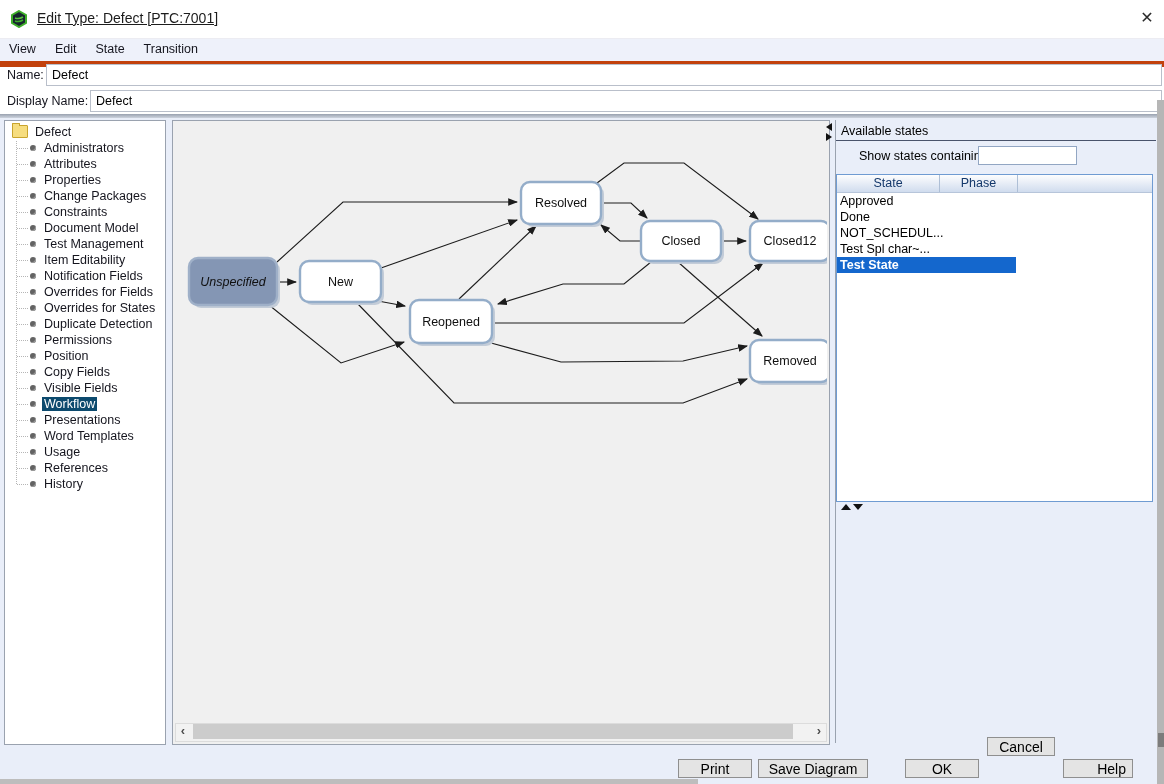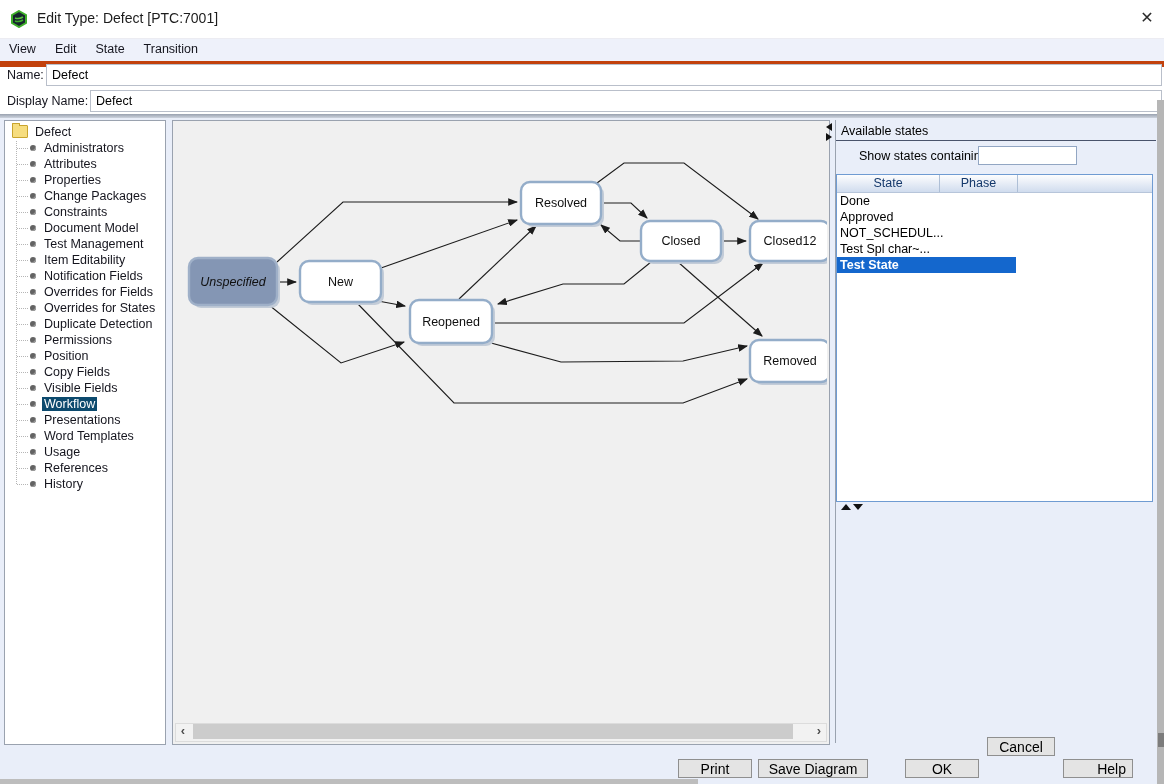--- a/index.html
+++ b/index.html
@@ -4,21 +4,21 @@
 <style>
   html,body { margin:0; padding:0; }
   body {
     width:1164px; height:784px; position:relative; overflow:hidden;
     background:#ffffff; font-family:"Liberation Sans", sans-serif;
     -webkit-font-smoothing:antialiased;
   }
   
   .titlebar { position:absolute; left:0; top:0; width:1164px; height:38px; background:#fff; border-bottom:1px solid #ececf2; }
   .app-icon { position:absolute; left:10px; top:10px; width:18px; height:18px; }
-  .title-text { position:absolute; left:37px; top:10px; font-size:14px; color:#1c1c1c; }
+  .title-text { position:absolute; left:37px; top:10px; font-size:14px; color:#1c1c1c;text-decoration:underline; }
   .close-x { position:absolute; left:1136px; top:7px; width:22px; height:22px; font-size:16px; line-height:22px; text-align:center; color:#2b2b2b; font-weight:300; }
   
   .menubar { position:absolute; left:0; top:39px; width:1164px; height:22px; background:#eef1fa; border-bottom:6px solid #c2410c; }
   .menu-item { display:inline-block; padding:3px 10px 0 9px; font-size:12.5px; color:#15151e; }
   
   .field-label { position:absolute; font-size:12.5px; color:#15151e; }
   .text-field { position:absolute; border:1px solid #b9bfca; background:#fff; font-family:inherit; font-size:12.5px; color:#000; padding:2px 5px; }
   #lbl-name { left:7px; top:68px; }
   #name-input { left:46px; top:64px; width:1104px; height:16px; }
   #lbl-display { left:7px; top:94px; }
@@ -212,22 +212,22 @@
       <line x1="7.2" y1="7.2" x2="10.6" y2="10.6" stroke="#3b72b0" stroke-width="1.8"></line>
     </svg>
     <input class="search-box" placeholder="" style="">
     <div class="states-table">
       <div class="st-header">
         <div class="st-h-cell st-h-state">State</div>
         <div class="st-h-cell st-h-phase">Phase</div>
         <div class="st-h-cell st-h-fill"></div>
       </div>
       <div id="st-rows">
+          <div class="st-row">Approved</div>
           <div class="st-row">Done</div>
-          <div class="st-row">Approved</div>
           <div class="st-row">NOT_SCHEDUL...</div>
           <div class="st-row">Test Spl char~...</div>
           <div class="st-row sel">Test State</div>
         </div>
     </div>
     <div class="tbl-tri tbl-up"></div>
     <div class="tbl-tri tbl-down"></div>
   </div>
 </div>
 

